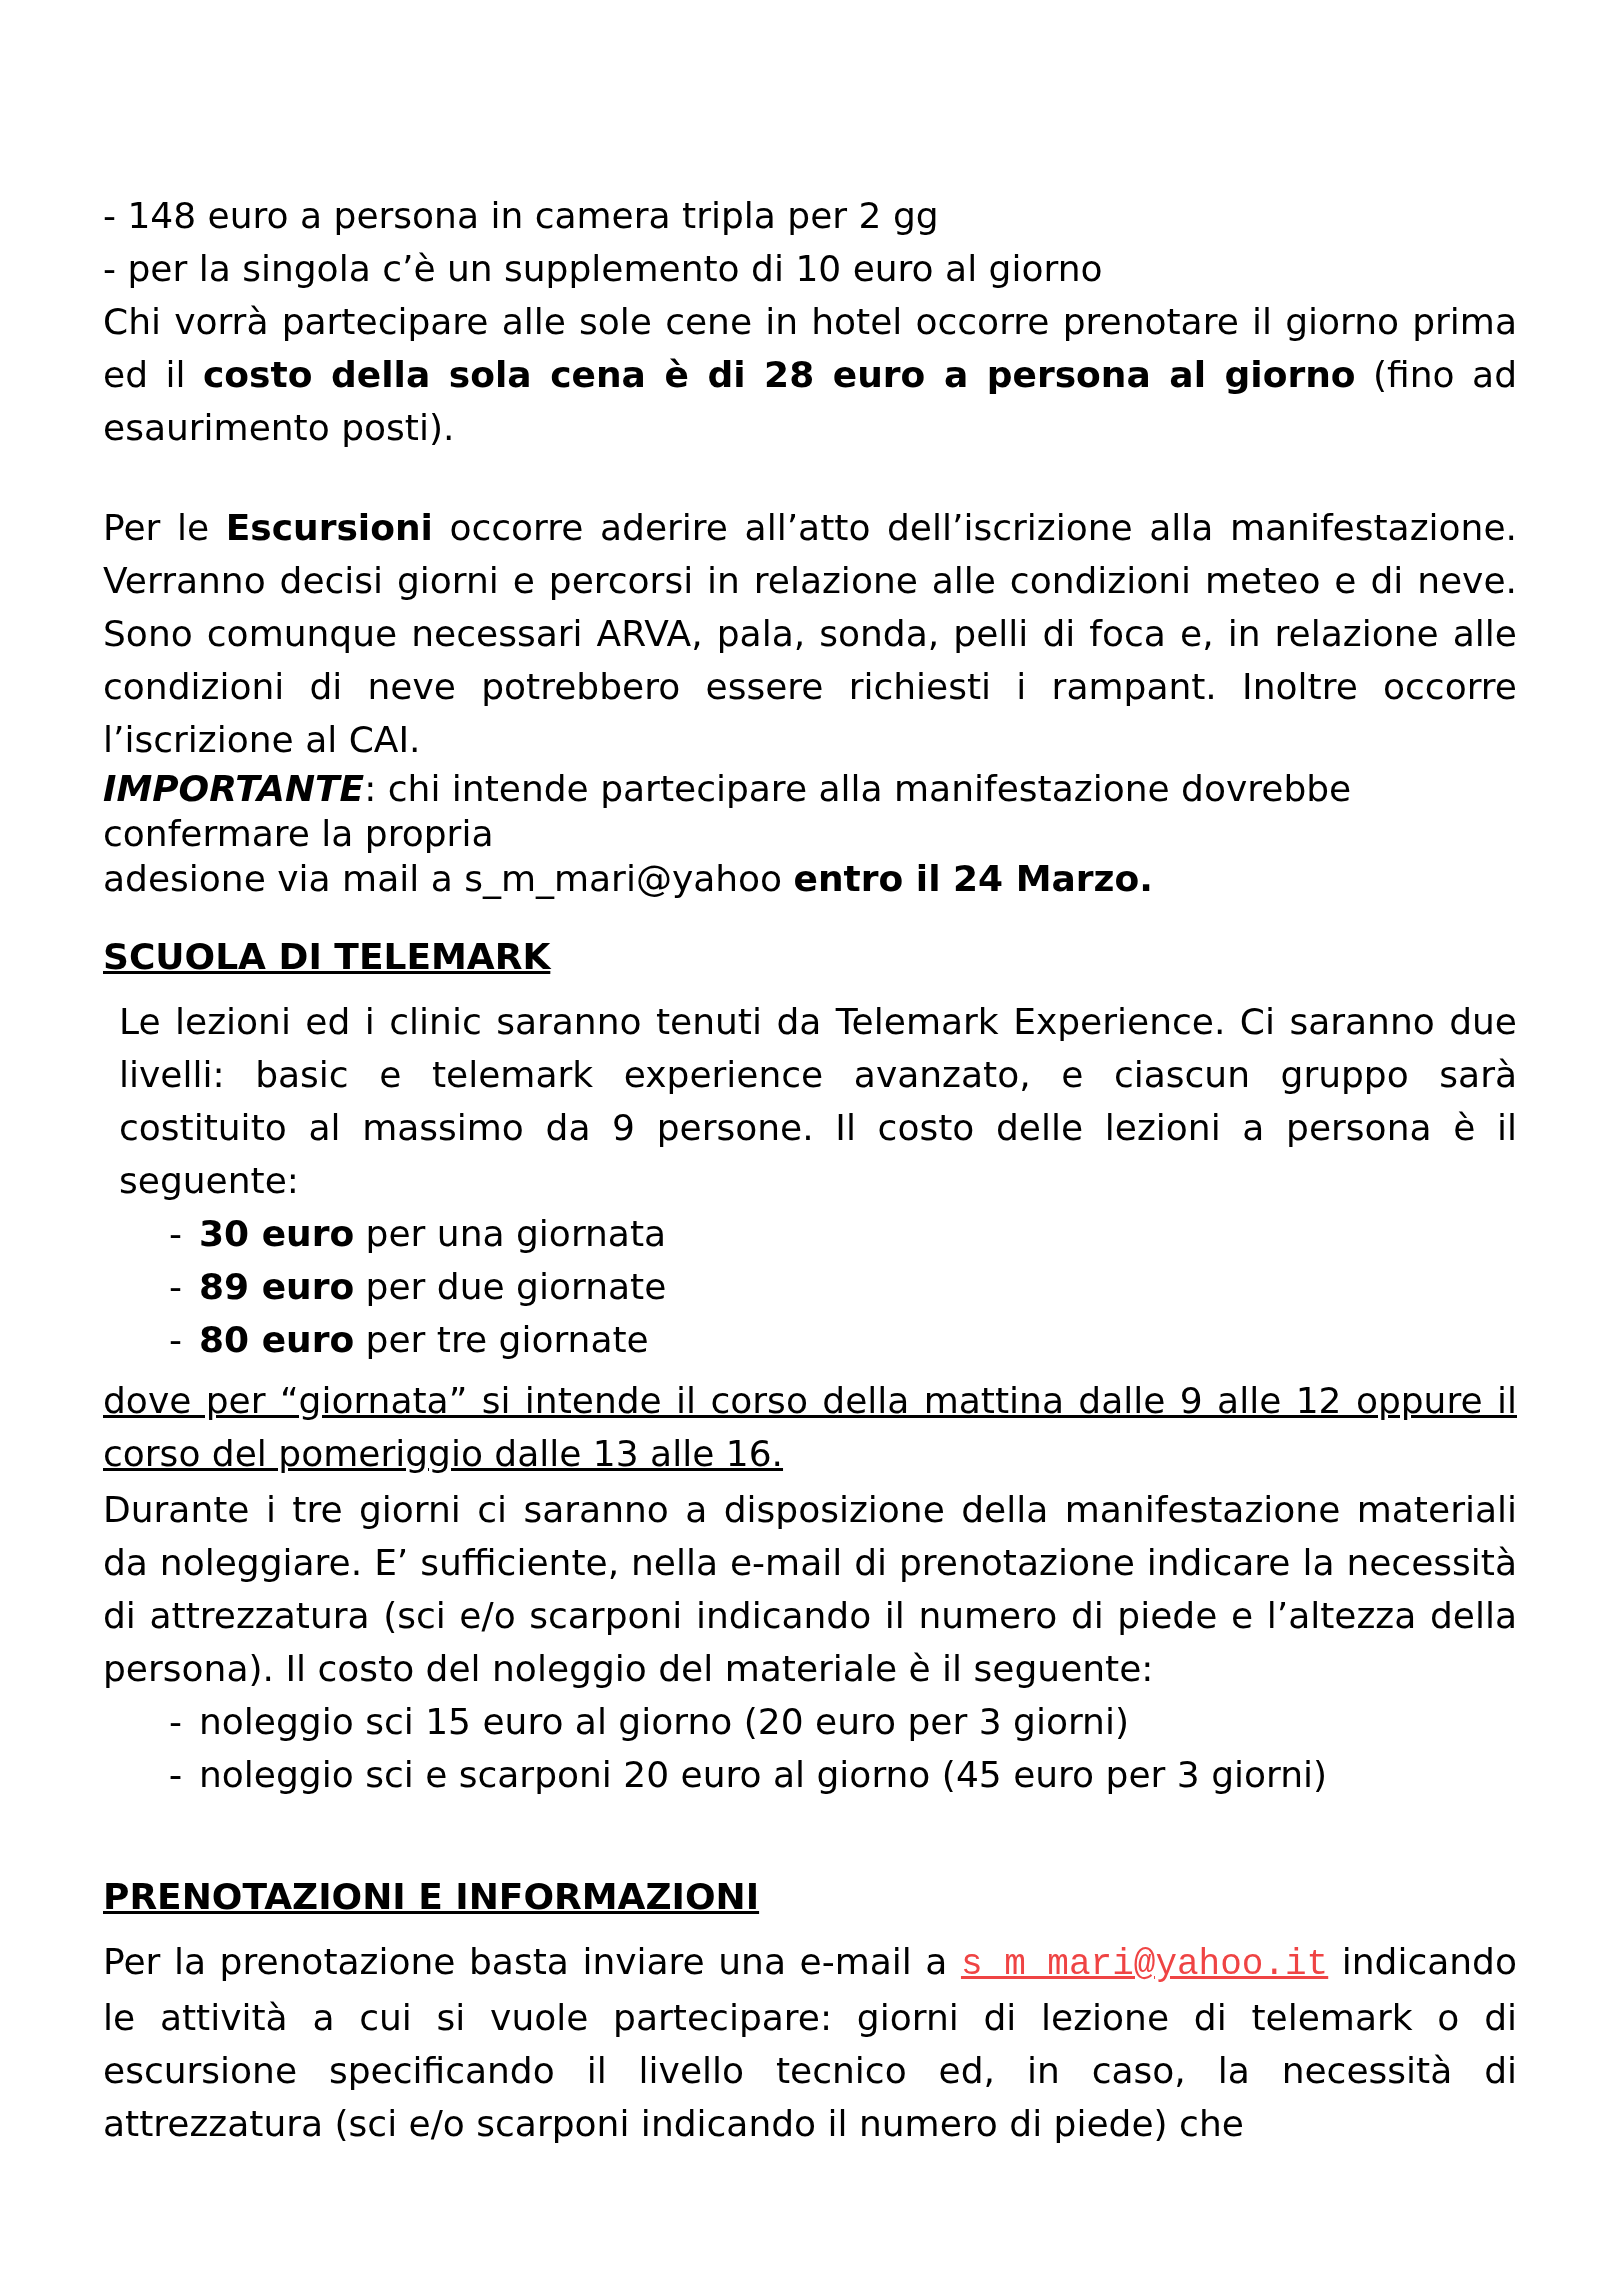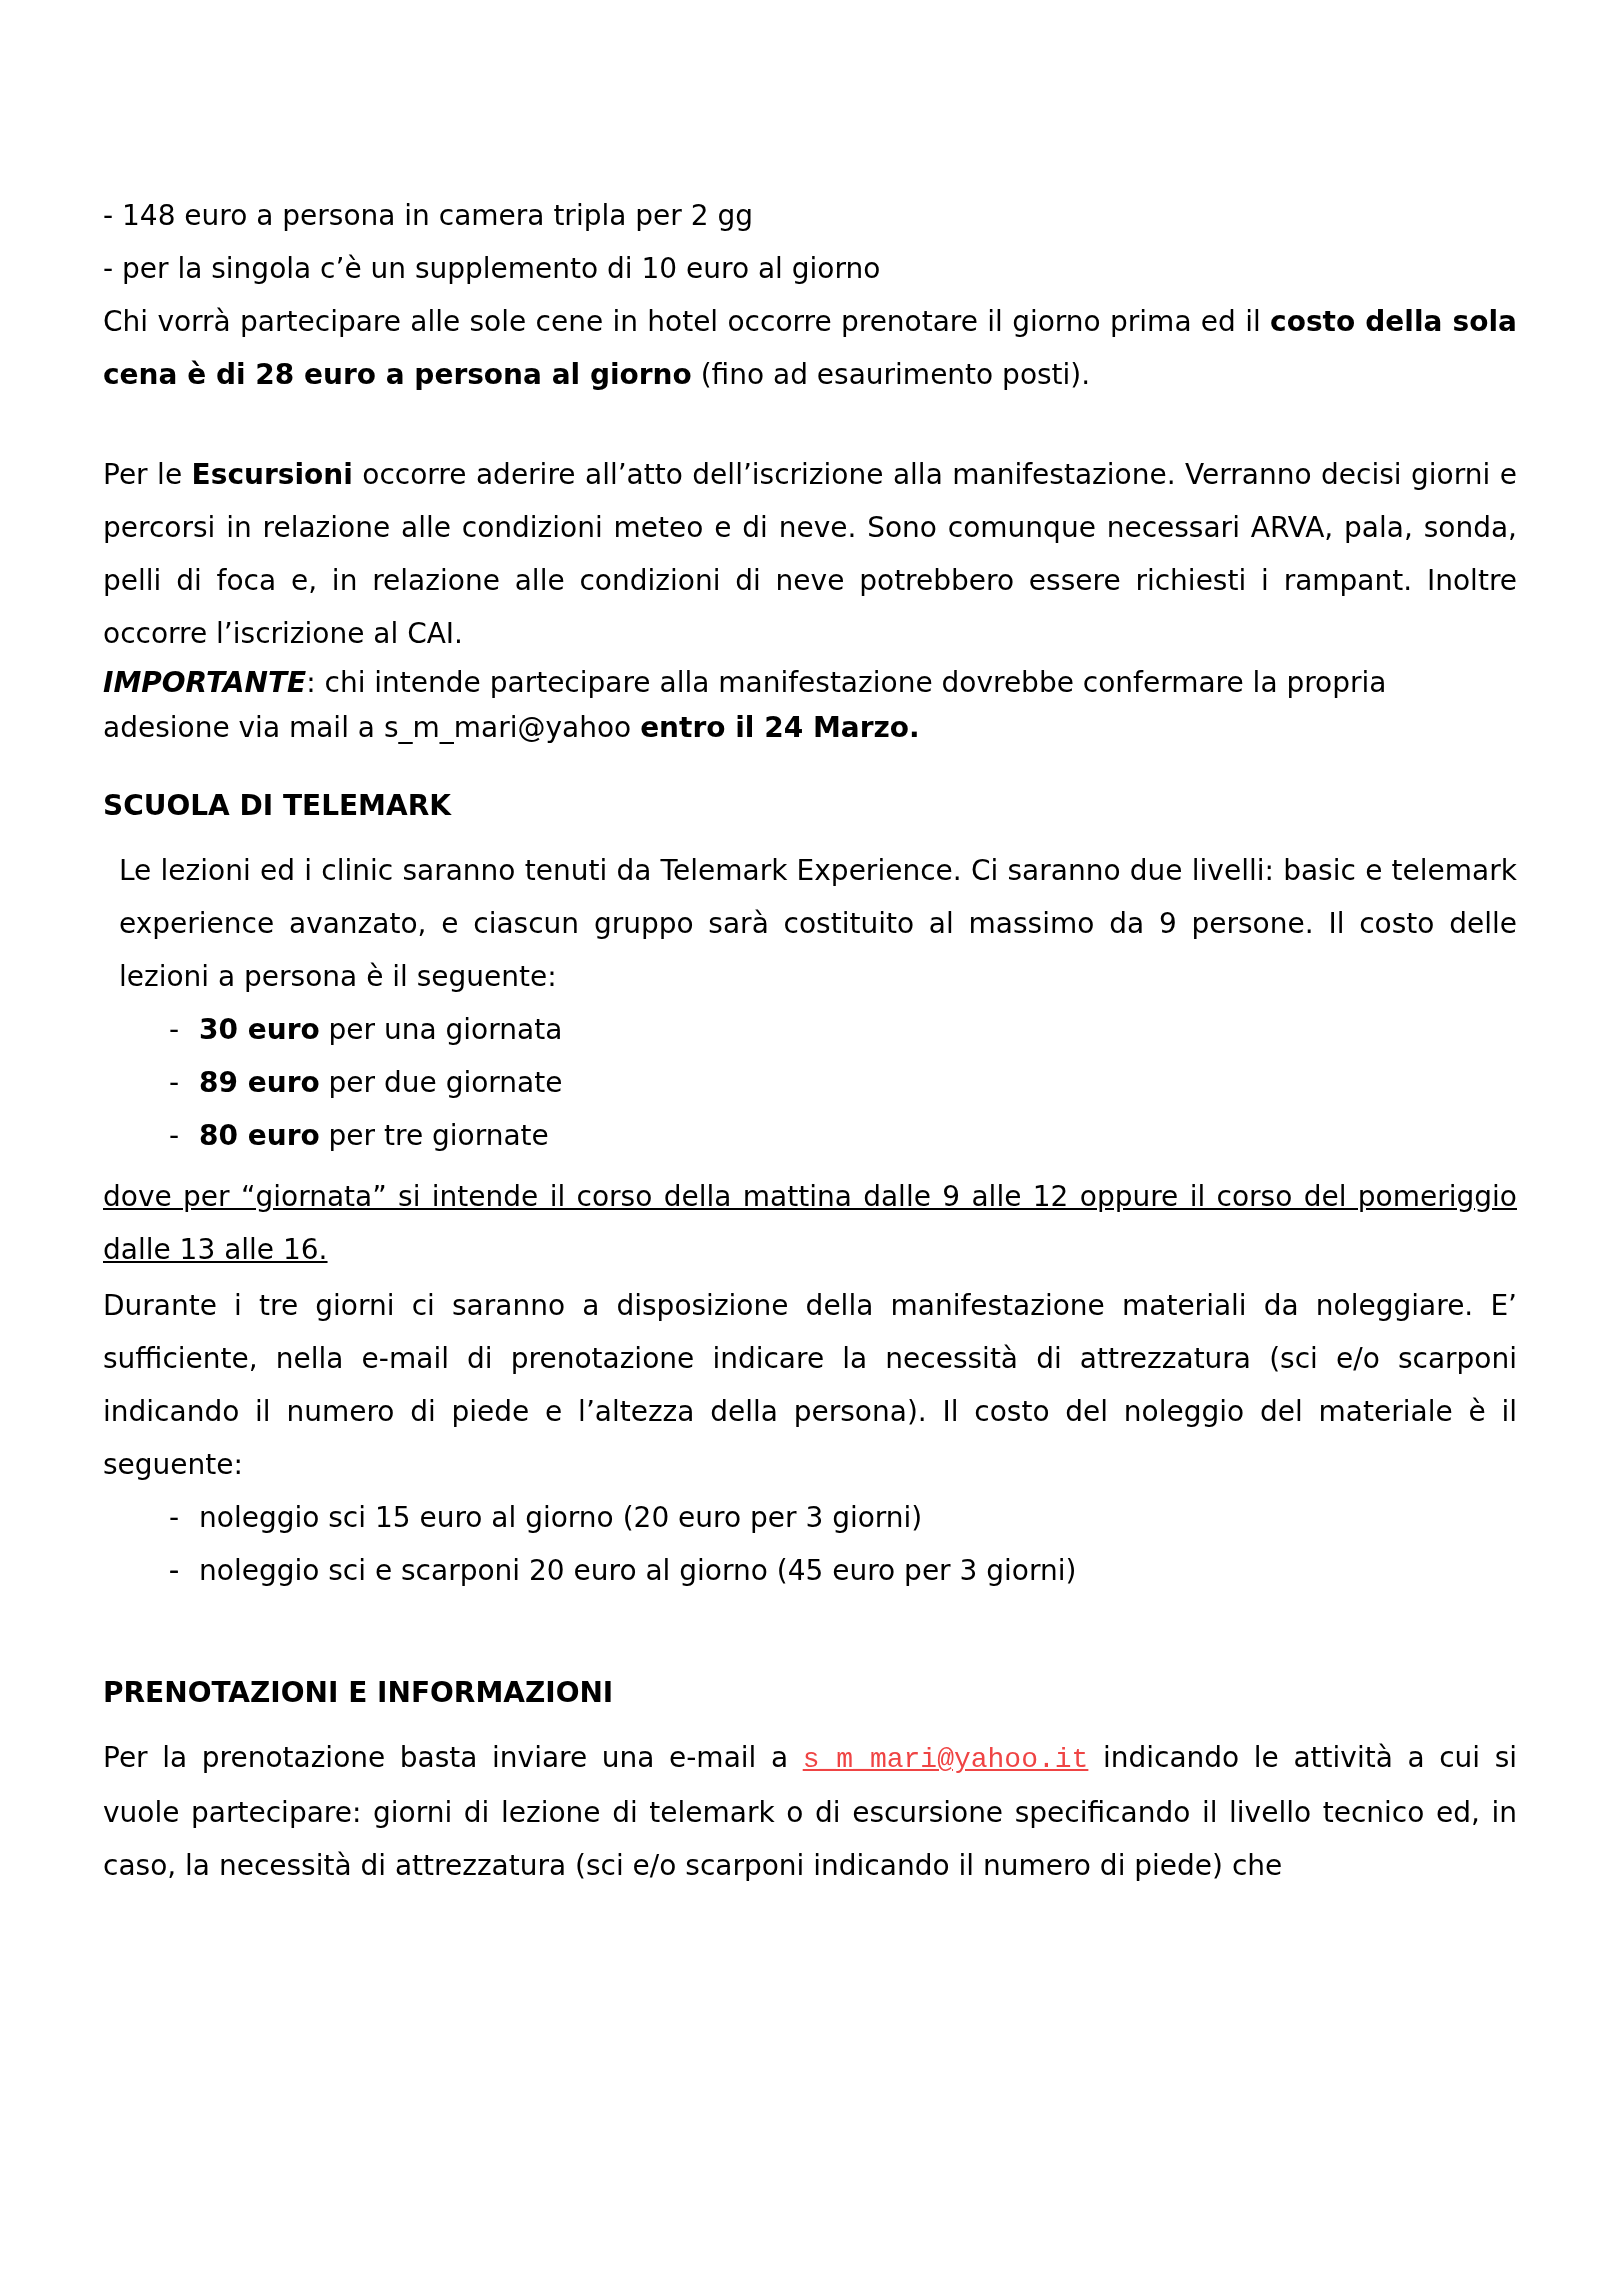--- a/index.html
+++ b/index.html
@@ -3,39 +3,39 @@
 <meta charset="utf-8">
 <style>
   html,body { margin:0; padding:0; background:#e8e8e8; }
   .page {
     position: relative;
     width: 1621px;
     height: 2293px;
     margin: 0 auto;
     background: #ffffff;
     font-family: "DejaVu Sans", sans-serif;
-    font-size: 28px;
+    font-size: 36px;
     color: #000000;
     overflow: hidden;
   }
   .content {
     position: absolute;
     left: 103px;
     top: 189px;
     width: 1414px;
   }
   .block { line-height: 53px; }
   .align-justify { text-align: justify; }
   .align-left { text-align: left; }
   .tight { line-height: 45px; }
   .b { font-weight: bold; }
   .i { font-style: italic; }
   .u { text-decoration: underline; }
   .h { font-weight: bold; line-height: 53px; }
-  .h .run { }
+  .h .run { text-decoration: underline; }
   .li { position: relative; padding-left: 96px; line-height: 53px; }
   .li .marker { position: absolute; left: 66px; top: 0; }
   .link {
     font-family: Liberation Mono, monospace;
     color: #ef4444;
     text-decoration: underline;
     cursor: pointer;
   }
 </style>
 </head>

